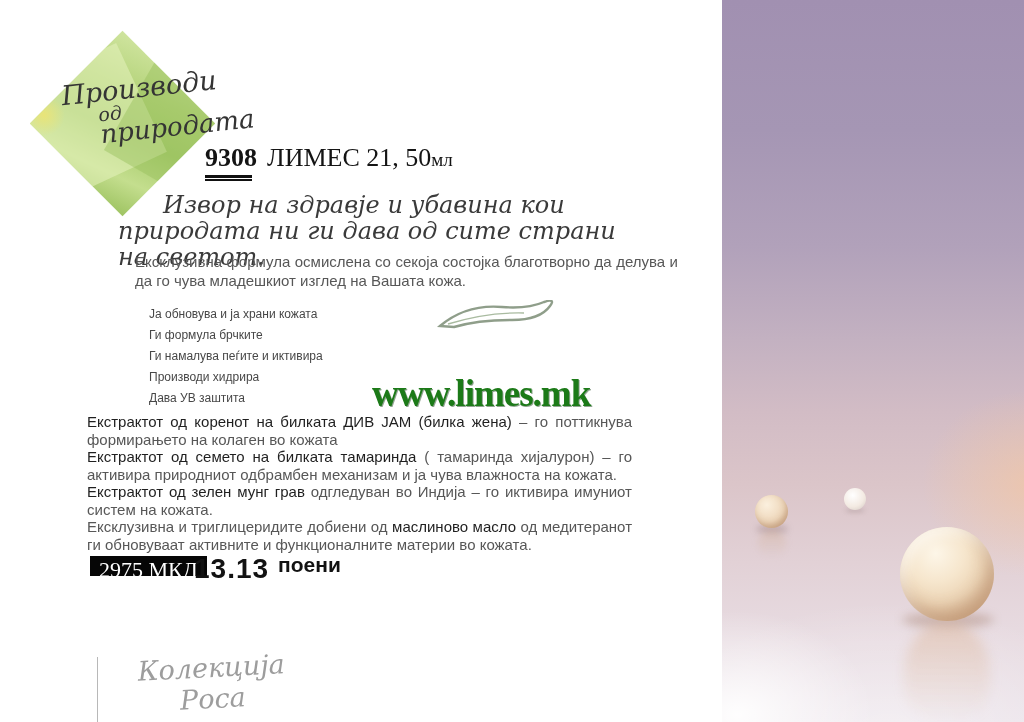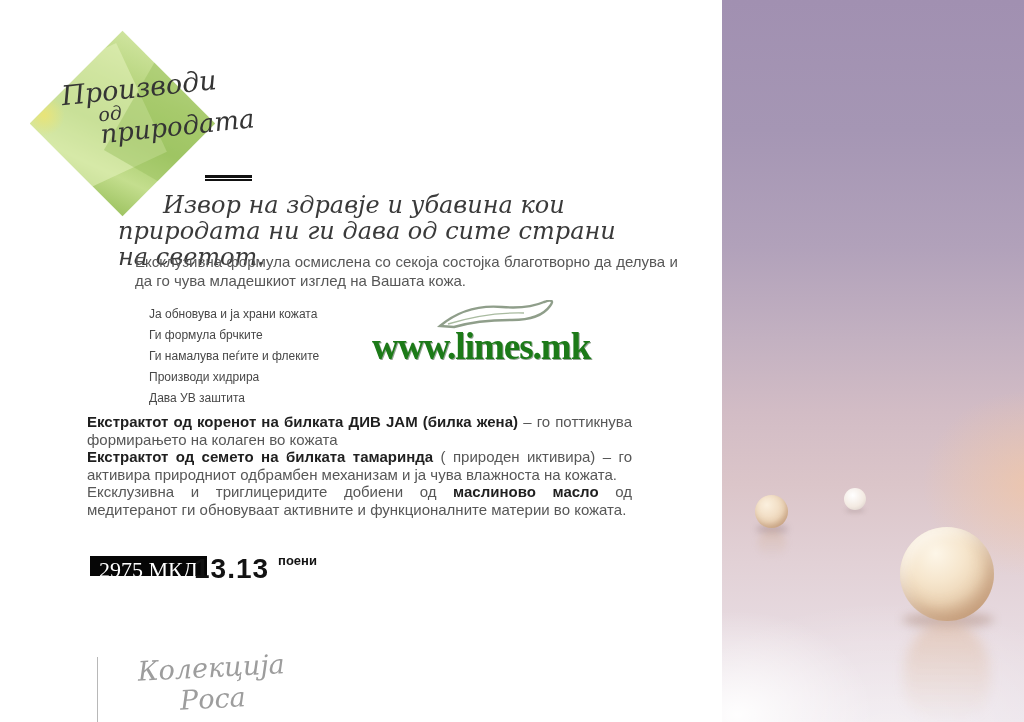--- a/index.html
+++ b/index.html
@@ -61,38 +61,39 @@
   .benefits li { display:flex; align-items:center; height:21px; color:#474747; font-size:12px; }
   .benefits .b-icon { font-size:11px; color:#2e2e2e; width:26px; }
 
   
   .site-logo { position:absolute; left:372px; top:300px; width:250px; }
   .site-logo svg { display:block; margin-left:60px; }
   .site-url {
     font-family:"Liberation Serif", serif; font-weight:bold; font-size:37px;
     color:#1c7a18; letter-spacing:-1px; line-height:34px;
     text-shadow:1px 1px 0 rgba(10,50,10,0.45);
+    margin-top:47px;
   }
 
   
   .details {
     position:absolute; left:87px; top:413px; width:545px;
     font-size:15px; line-height:17.5px; color:#575757; text-align:justify;
   }
-  .details .seg-bold { font-weight:bold; color:#1f1f1f; }
+  .details .seg-bold { font-weight:normal; color:#1f1f1f; }
 
   
   .price-box {
     position:absolute; left:90px; top:556px; height:20px; padding:1px 9px 0 9px;
     background:#060606; color:#ffffff; font-family:"Liberation Serif", serif;
     font-size:22px; display:flex; 
   }
   .points { position:absolute; left:194px; top:553px; display:flex; align-items:flex-start; color:#121212; }
   .points .pv { font-size:28px; font-weight:bold; letter-spacing:1px; }
-  .points .pl { font-size:13px; font-weight:bold; margin-left:9px; }
+  .points .pl { font-size:21px; font-weight:bold; margin-left:9px; }
 
   
   .footer-rule { position:absolute; left:97px; top:657px; width:1px; height:65px; background:#b8b8b8; }
   .footer-script {
     position:absolute; left:112px; top:652px; width:200px; text-align:center;
     font-family:"DejaVu Serif", serif; font-style:italic; font-size:27px; color:#9d9d9d;
     transform:rotate(-3deg);
   }
 
   
@@ -139,41 +140,44 @@
     <div class="patch1"></div>
     <div class="patch2"></div>
     <div class="patch3"></div>
   </div>
   <div class="logo-script">
     <div class="l1">Производи</div>
     <div class="l2">од</div>
     <div class="l3">природата</div>
   </div>
 
+  <div class="title-row">
+    <span class="code">9308</span><span>ЛИМЕС 21, 50</span><span class="unit">мл</span>
+  </div>
   <div class="title-underline"></div>
 
   <div class="tagline">Извор на здравје и убавина кои природата ни ги дава од сите страни на светот.</div>
 
   <div class="intro">Ексклузивна формула осмислена со секоја состојка благотворно да делува и да го чува младешкиот изглед на Вашата кожа.</div>
 
   <ul class="benefits">
 
       <li>
         <span class="b-icon"></span>
         <span>Ја обновува и ја храни кожата</span>
       </li>
 
       <li>
         <span class="b-icon"></span>
         <span>Ги формула брчките</span>
       </li>
 
       <li>
         <span class="b-icon"></span>
-        <span>Ги намалува пеѓите и флеките</span>
+        <span>Ги намалува пеѓите и иктивира</span>
       </li>
 
       <li>
         <span class="b-icon"></span>
         <span>Производи хидрира</span>
       </li>
 
       <li>
         <span class="b-icon"></span>
         <span>Дава УВ заштита</span>
@@ -185,22 +189,23 @@
       <path d="M8 26 Q34 4 70 7 Q96 9 112 2 Q124 -2 118 6 Q108 20 80 20 Q46 20 22 27 Z" fill="none" stroke="#8f9e8a" stroke-width="2.4"></path>
       <path d="M16 24 Q55 12 92 13" fill="none" stroke="#a9bba0" stroke-width="1.4"></path>
     </svg>
     <div class="site-url">www.limes.mk</div>
   </div>
 
   <div class="details">
 
       <div><span class="seg-bold">Екстрактот од коренот на билката ДИВ ЈАМ (билка жена)</span><span> – го поттикнува формирањето на колаген во кожата</span></div>
 
-      <div><span class="seg-bold">Екстрактот од семето на билката тамаринда</span><span> ( природен иктивира) – го активира природниот одбрамбен механизам и ја чува влажноста на кожата.</span></div>
-
+      <div><span class="seg-bold">Екстрактот од семето на билката тамаринда</span><span> ( тамаринда хијалурон) – го активира природниот одбрамбен механизам и ја чува влажноста на кожата.</span></div>
+
+      <div><span class="seg-bold">Екстрактот од зелен мунг грав</span><span> одгледуван во Индија – го иктивира имуниот систем на кожата.</span></div>
 
       <div><span>Ексклузивна и триглицеридите добиени од </span><span class="seg-bold">маслиново масло</span><span> од медитеранот ги обновуваат активните и функционалните материи во кожата.</span></div>
     </div>
 
   <div class="price-box">
     <span>2975 МКД</span>
   </div>
   <div class="points">
     <span class="pv">13.13</span>
     <span class="pl">поени</span>

